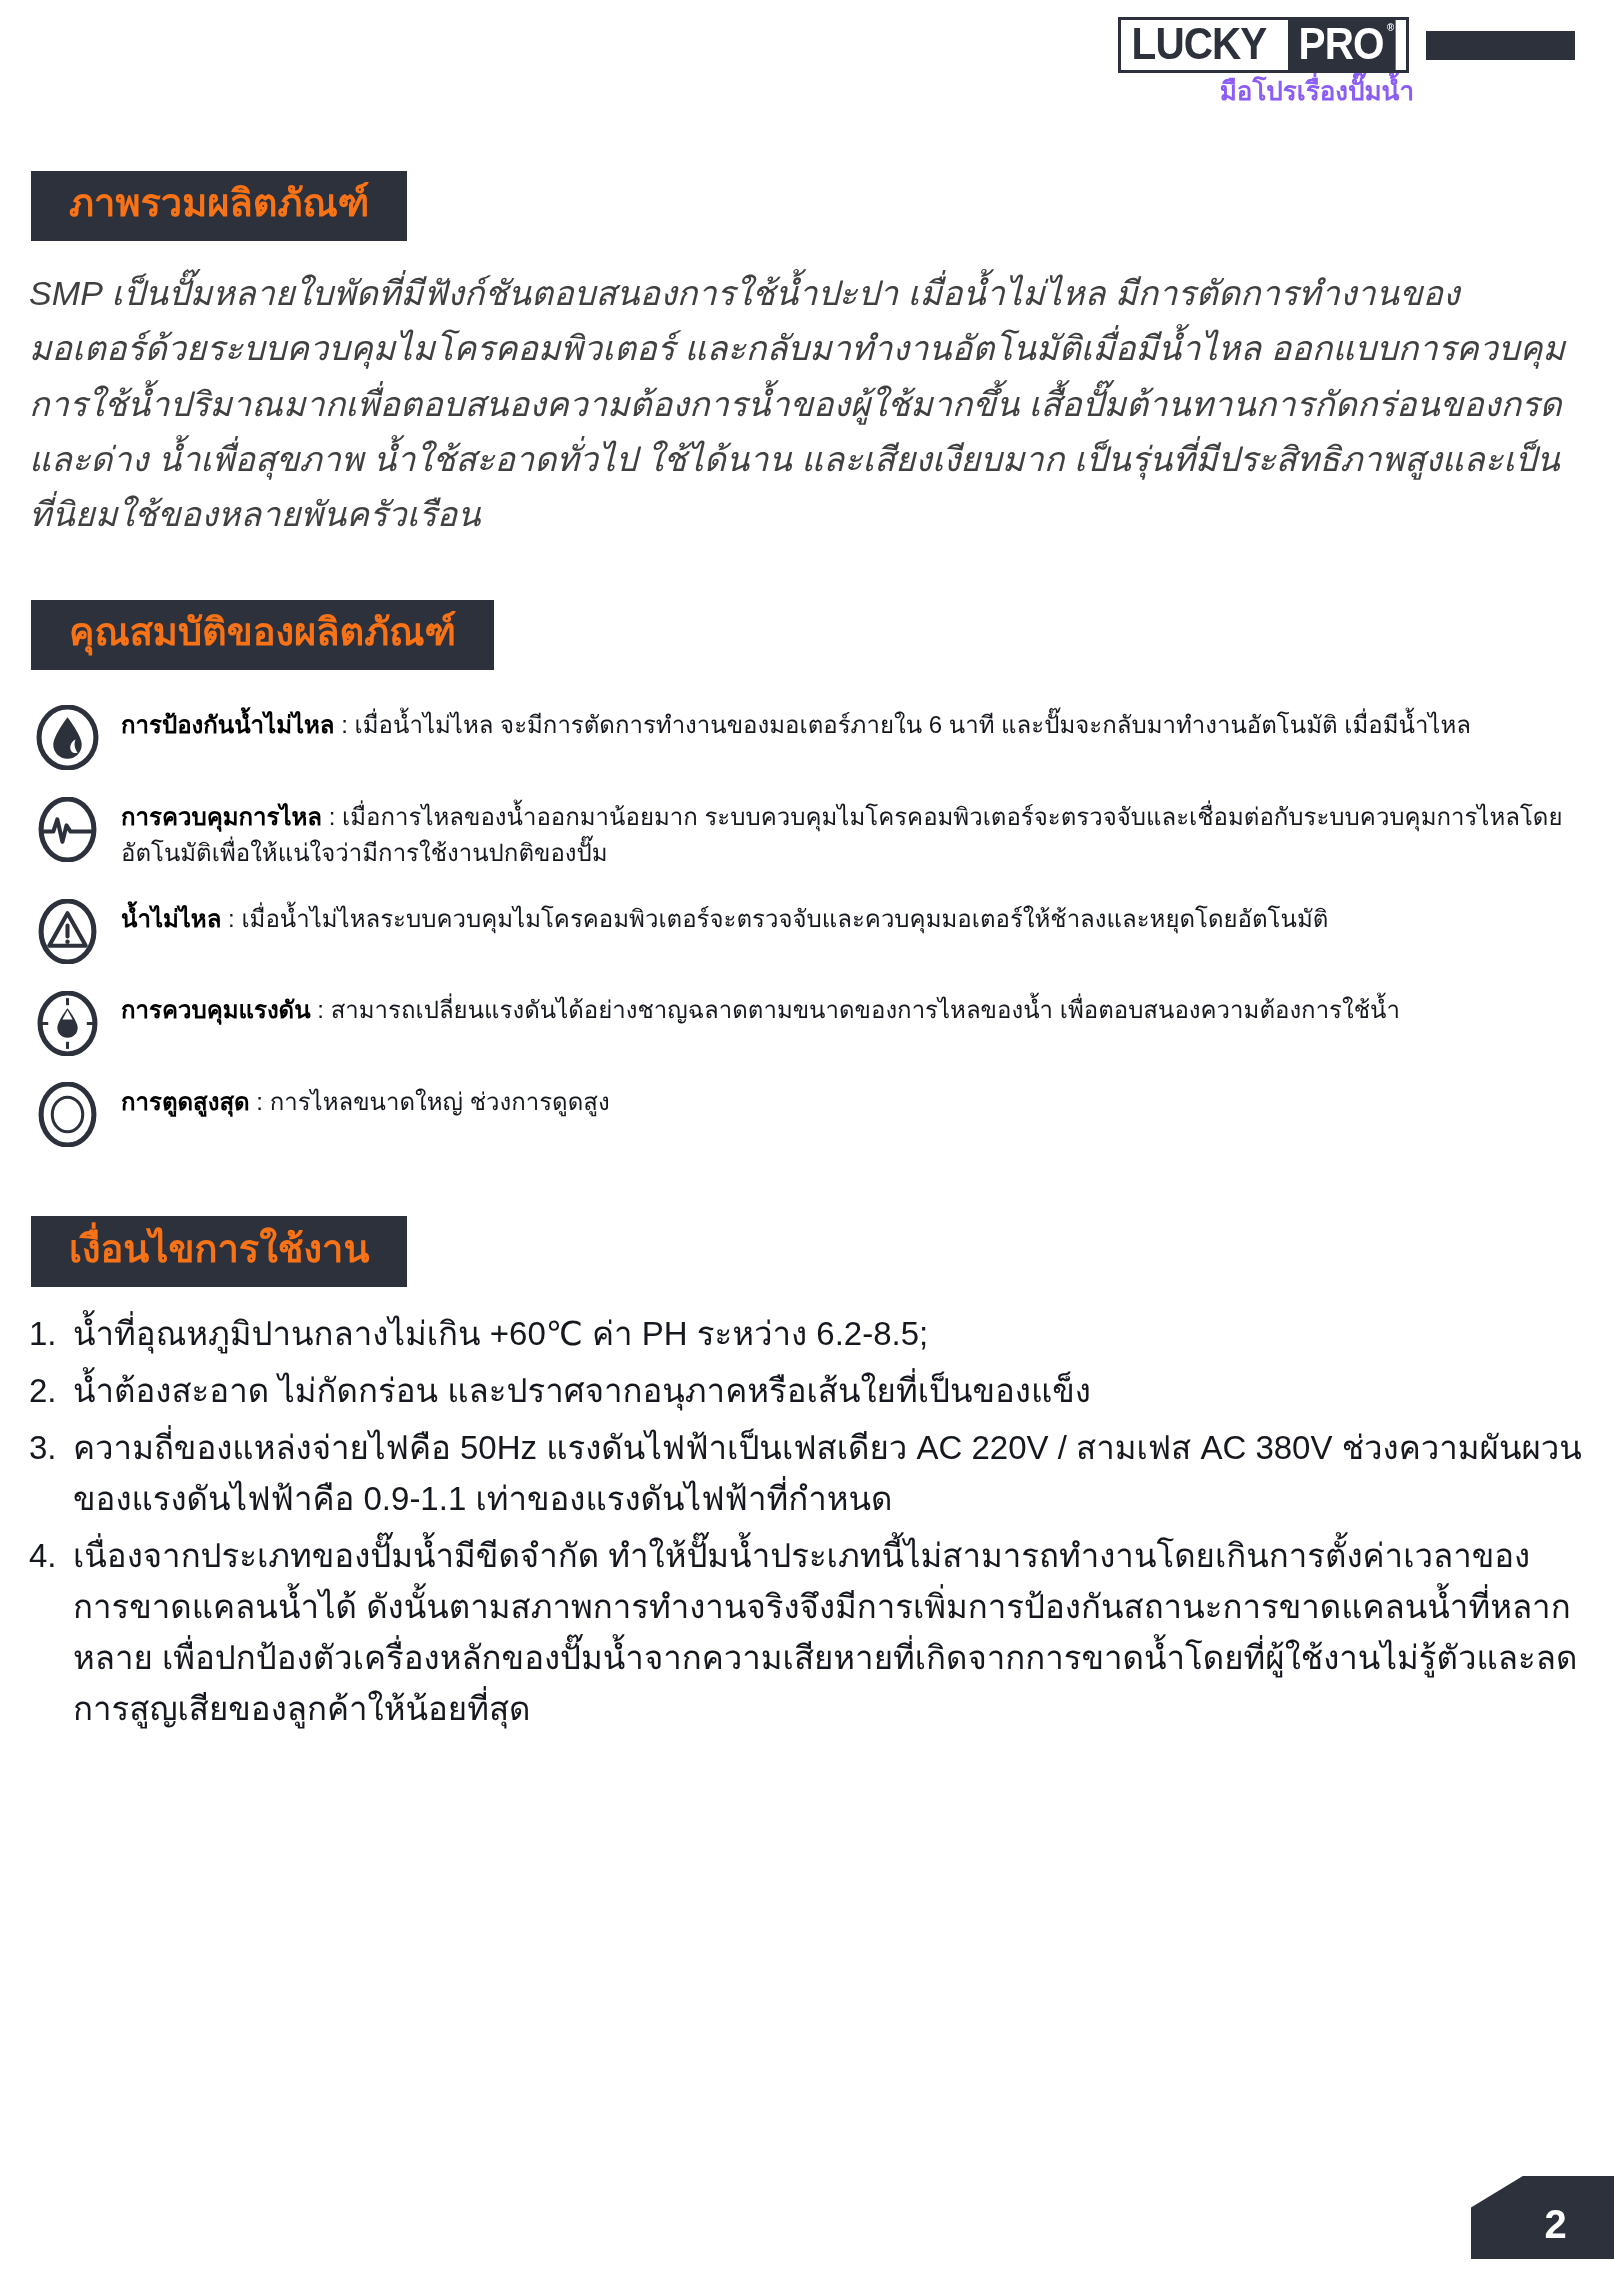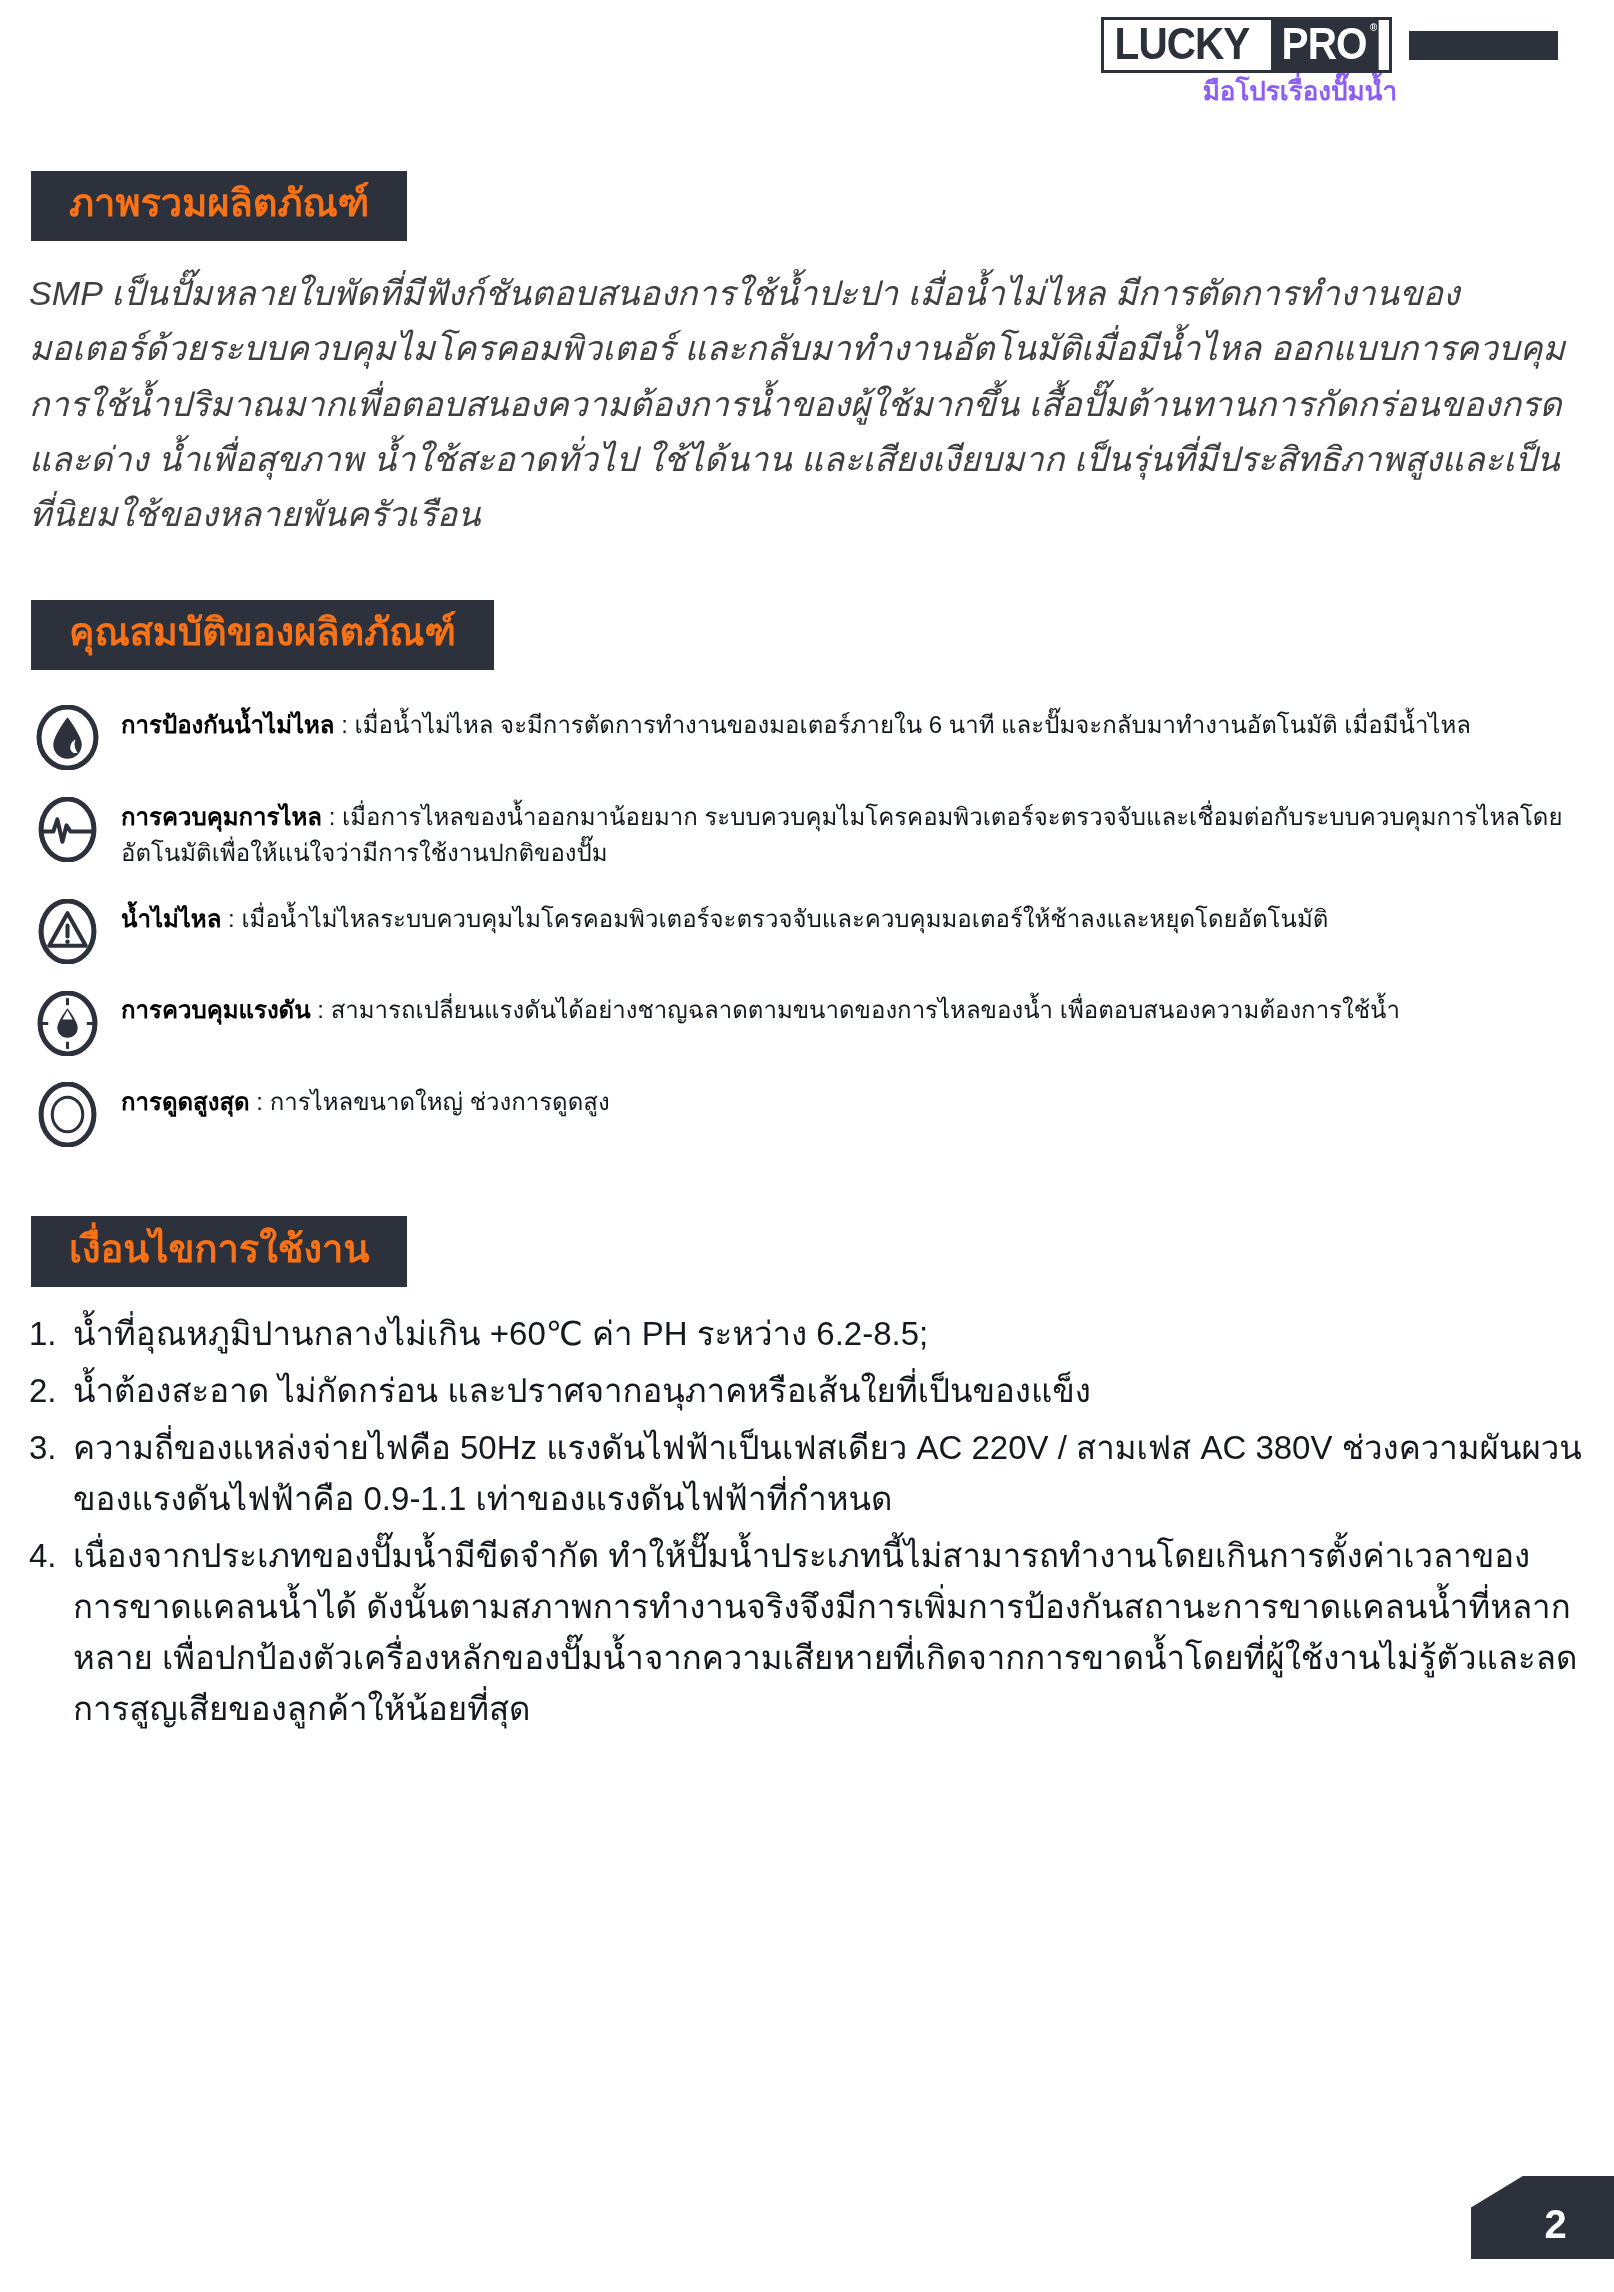--- a/index.html
+++ b/index.html
@@ -19,21 +19,21 @@
   .page {
     position: absolute;
     inset: 0;
     padding: 0;
   }
 
   
   .brand {
     position: absolute;
     top: 17.3px;
-    right: 57px;
+    right: 40px;
     display: flex;
     flex-direction: column;
     align-items: flex-end;
   }
   .brand-row {
     display: flex;
     align-items: center;
     gap: 17.3px;
   }
   .logo-box {
@@ -278,21 +278,21 @@
       </div>
 
       <div class="feature">
         <div class="feature-icon">
           <svg viewBox="0 0 64 64" xmlns="http://www.w3.org/2000/svg">
             <ellipse cx="32" cy="32" rx="26" ry="30" fill="none" stroke="#2c313c" stroke-width="5"></ellipse>
             <ellipse cx="32" cy="32" rx="15" ry="17" fill="none" stroke="#2c313c" stroke-width="3"></ellipse>
           </svg>
         </div>
         <div class="feature-text">
-          <span class="feature-title">การดูดสูงสุด</span><span> : </span><span>การไหลขนาดใหญ่ ช่วงการดูดสูง</span>
+          <span class="feature-title">การตูดสูงสุด</span><span> : </span><span>การไหลขนาดใหญ่ ช่วงการดูดสูง</span>
         </div>
       </div>
 
     </div>
   </div>
 
   <div class="spacer-lg"></div>
 
   <div>
     <div class="section-head">เงื่อนไขการใช้งาน</div>

